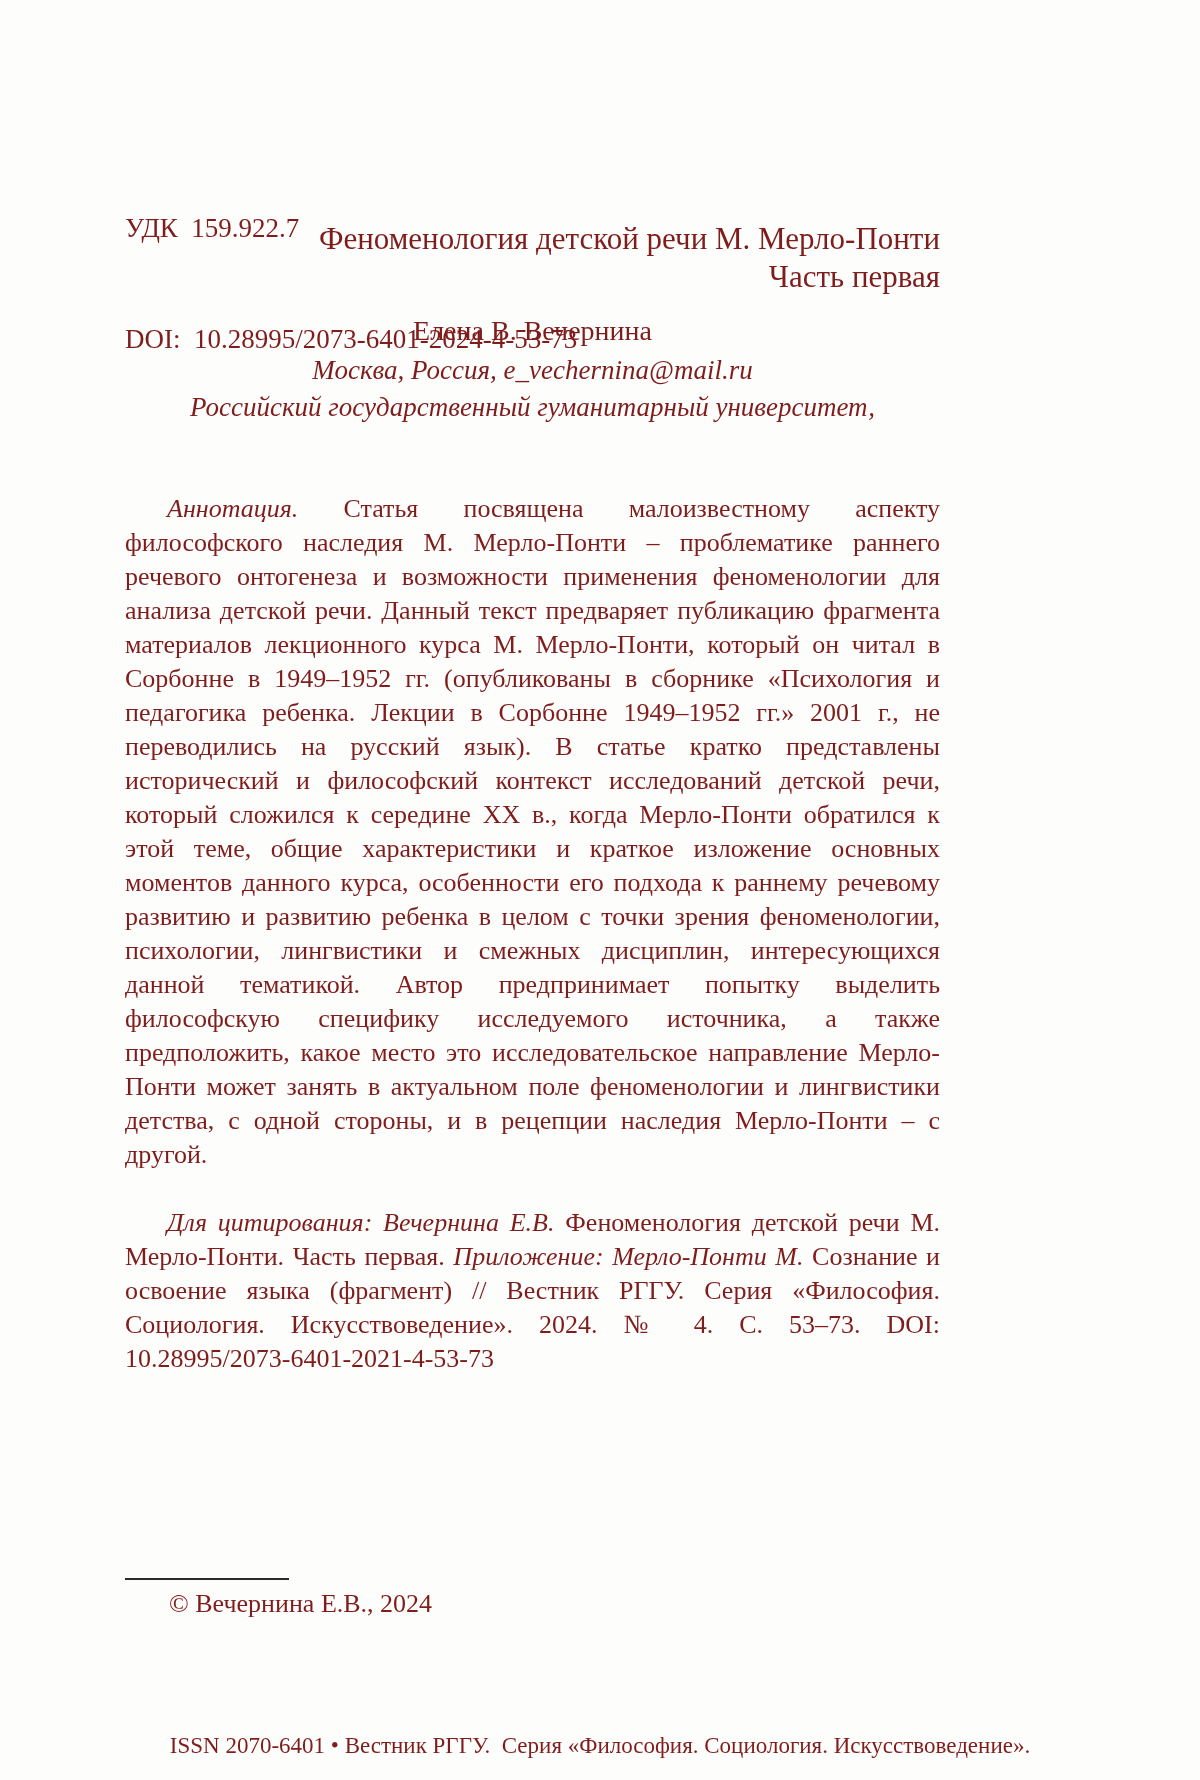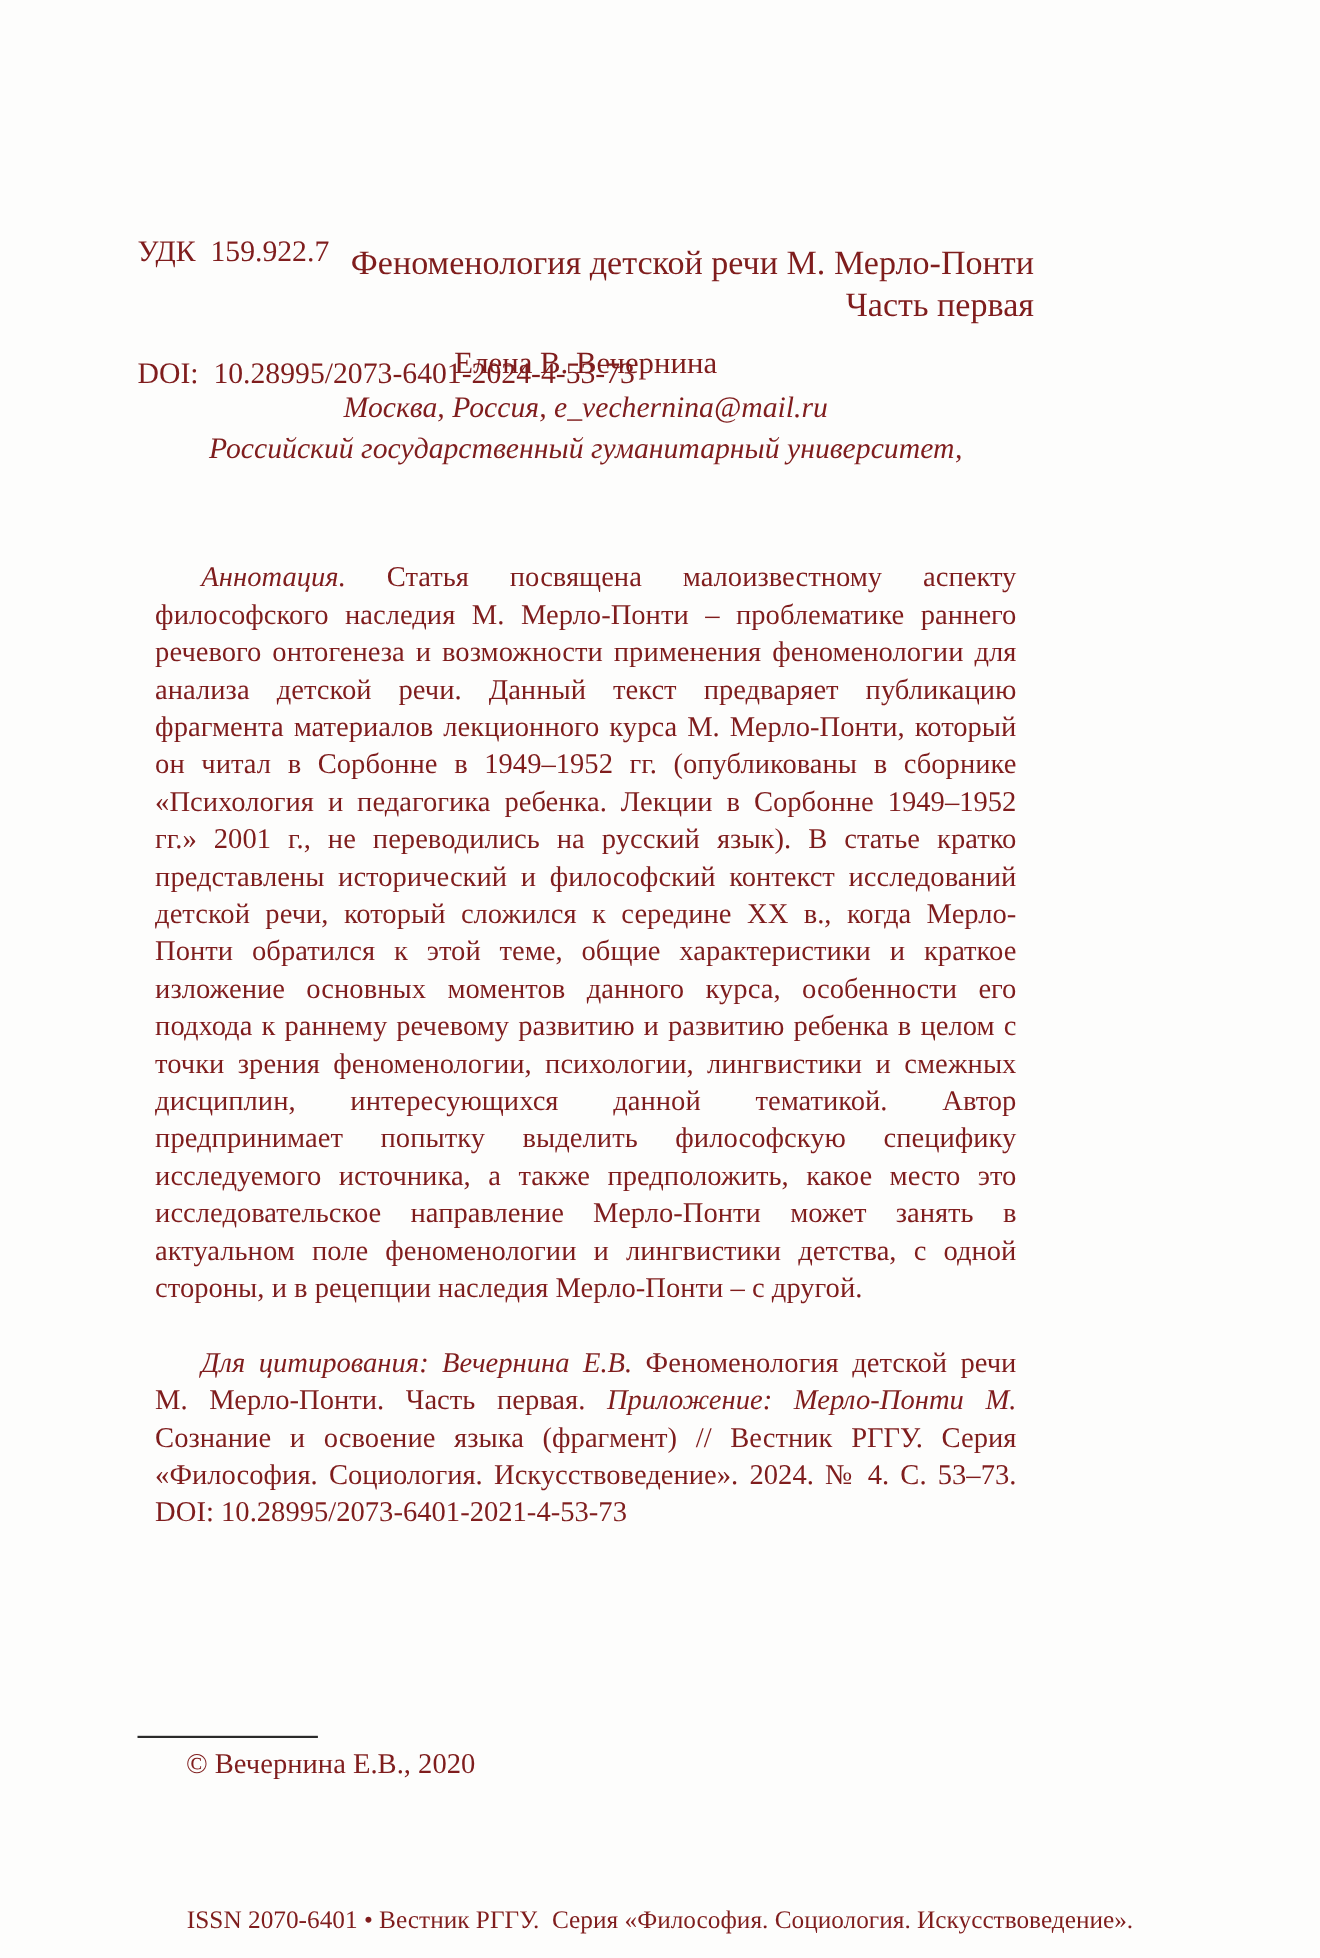--- a/index.html
+++ b/index.html
@@ -41,21 +41,21 @@
   .affiliation { font-style: italic; font-size: 27px; line-height: 37px; }
   .body-block {
     position: absolute;
     left: 125px;
     top: 492px;
     width: 815px;
     font-size: 26px;
     line-height: 34px;
     text-align: justify;
   }
-  .para { margin: 16px; text-indent: 42px; }
+  .para { margin: 0; text-indent: 42px; }
   .cite-para { margin-top: 34px; }
   .copyright-block { position: absolute; left: 125px; top: 1578px; }
   .copyright-rule { width: 164px; border-top: 2px solid #2a2a2a; margin-bottom: 9px; }
   .copyright-text { font-size: 26px; padding-left: 44px; }
   .footer {
     position: absolute;
     left: 0;
     top: 1668px;
     width: 1200px;
     text-align: center;
@@ -86,21 +86,21 @@
     <div class="affiliation">Российский государственный гуманитарный университет,</div>
   </div>
 
   <div class="body-block">
     <p class="para"><i>Аннотация.</i><span> Статья посвящена малоизвестному аспекту философского наследия М. Мерло-Понти – проблематике раннего речевого онтогенеза и возможности применения феноменологии для анализа детской речи. Данный текст предваряет публикацию фрагмента материалов лекционного курса М. Мерло-Понти, который он читал в Сорбонне в 1949–1952 гг. (опубликованы в сборнике «Психология и педагогика ребенка. Лекции в Сорбонне 1949–1952 гг.» 2001 г., не переводились на русский язык). В статье кратко представлены исторический и философский контекст исследований детской речи, который сложился к середине XX в., когда Мерло-Понти обратился к этой теме, общие характеристики и краткое изложение основных моментов данного курса, особенности его подхода к раннему речевому развитию и развитию ребенка в целом с точки зрения феноменологии, психологии, лингвистики и смежных дисциплин, интересующихся данной тематикой. Автор предпринимает попытку выделить философскую специфику исследуемого источника, а также предположить, какое место это исследовательское направление Мерло-Понти может занять в актуальном поле феноменологии и лингвистики детства, с одной стороны, и в рецепции наследия Мерло-Понти – с другой.</span></p>
     <p class="para cite-para"><i>Для цитирования: </i><i>Вечернина Е.В.</i><span> Феноменология детской речи М. Мерло-Понти. Часть первая. </span><i>Приложение: Мерло-Понти М.</i><span> Сознание и освоение языка (фрагмент) // Вестник РГГУ. Серия «Философия. Социология. Искусствоведение». 2024. № 4. С. 53–73. DOI: 10.28995/2073-6401-2021-4-53-73</span></p>
   </div>
 
   <div class="copyright-block">
     <div class="copyright-rule"></div>
-    <div class="copyright-text">© Вечернина Е.В., 2020</div>
+    <div class="copyright-text">© Вечернина Е.В., 2024</div>
   </div>
 
   <div class="footer">
     <div>ISSN 2070-6401 • Вестник РГГУ.  Серия «Философия. Социология. Искусствоведение».</div>
     
   </div>
 
 </div>
 
 </body></html>

